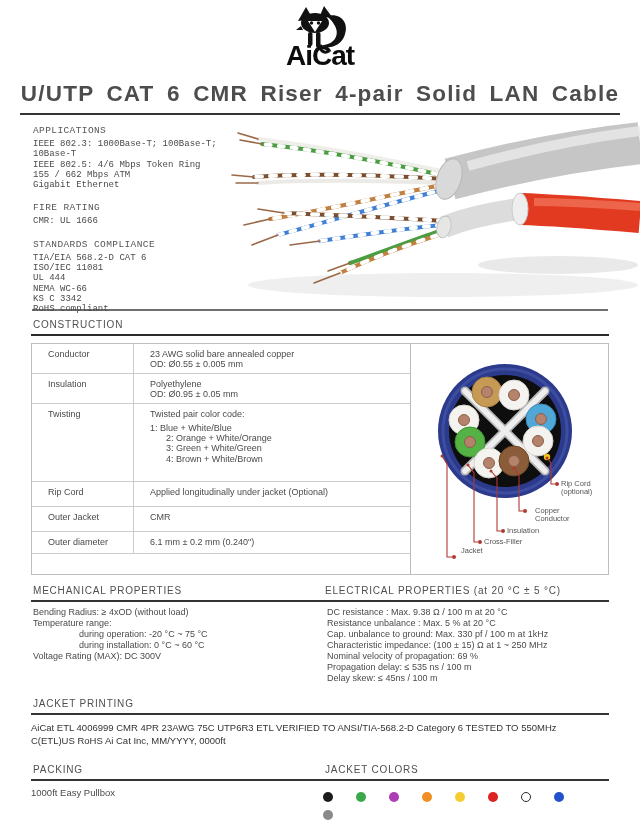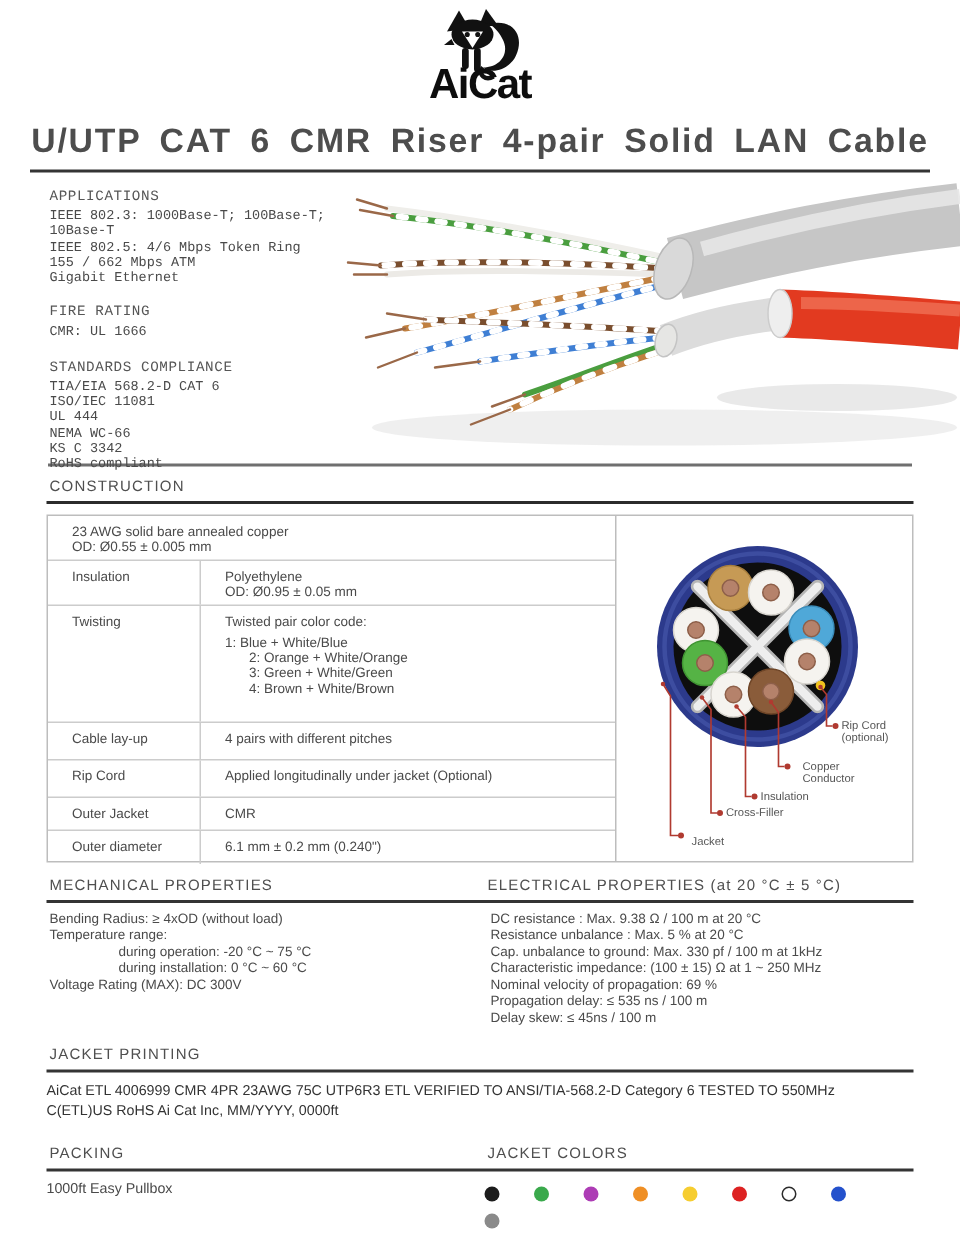--- a/index.html
+++ b/index.html
@@ -55,21 +55,21 @@
   .twist .gen-line:nth-child(n+3){ padding-left:16px; }
 
   
   .diagram-cell { flex:1; position:relative; }
   .diagram-cell svg { position:absolute; left:0; top:0; }
   .dlabel { position:absolute; font-size:7.5px; line-height:8.4px; color:#555555; }
   .dl-rip    { left:150px; top:136px; width:46px; }
   .dl-copper { left:124px; top:163px; width:44px; }
   .dl-insul  { left:96px;  top:183px; width:60px; }
   .dl-cross  { left:73px;  top:194px; width:60px; }
-  .dl-jacket { left:50px;  top:213px; width:50px; }
+  .dl-jacket { left:50px;  top:203px; width:50px; }
 
   
   .props { margin:10px 31px 0 31px; }
   .props-heads { display:flex; }
   .props-heads .section-heading { margin:0 0 4px 2px; }
   .lefthead { width:292px; }
   .props-body { display:flex; padding-top:5px; }
   .mech-col { width:292px; padding-left:2px; }
   .elec-col { flex:1; padding-left:2px; }
   .prop-line { font-size:9px; line-height:11px; color:#4a4a4a; }
@@ -200,46 +200,41 @@
     </div>
   </div>
 
   <div class="thin-rule"></div>
   <div class="section-heading">CONSTRUCTION</div>
   <div class="rule dark-rule"></div>
 
   <div class="construction-wrap">
     <div class="ctable">
       <div class="crow">
+        <div class="clabel">Conductor</div>
         <div class="cvalue">
             <div class="gen-line">23 AWG solid bare annealed copper</div>
             <div class="gen-line">OD: Ø0.55 ± 0.005 mm</div>
           </div>
       </div>
       <div class="crow">
         <div class="clabel">Insulation</div>
         <div class="cvalue">
             <div class="gen-line">Polyethylene</div>
             <div class="gen-line">OD: Ø0.95 ± 0.05 mm</div>
           </div>
       </div>
       <div class="crow">
         <div class="clabel">Twisting</div>
         <div class="cvalue twist">
             <div class="gen-line">Twisted pair color code:</div>
             <div class="gen-line">1: Blue + White/Blue</div>
             <div class="gen-line">2: Orange + White/Orange</div>
             <div class="gen-line">3: Green + White/Green</div>
             <div class="gen-line">4: Brown + White/Brown</div>
-          </div>
-      </div>
-      <div class="crow">
-        <div class="clabel">Cable lay-up</div>
-        <div class="cvalue">
-            <div class="gen-line">4 pairs with different pitches</div>
           </div>
       </div>
       <div class="crow">
         <div class="clabel">Rip Cord</div>
         <div class="cvalue">
             <div class="gen-line">Applied longitudinally under jacket (Optional)</div>
           </div>
       </div>
       <div class="crow">
         <div class="clabel">Outer Jacket</div>

